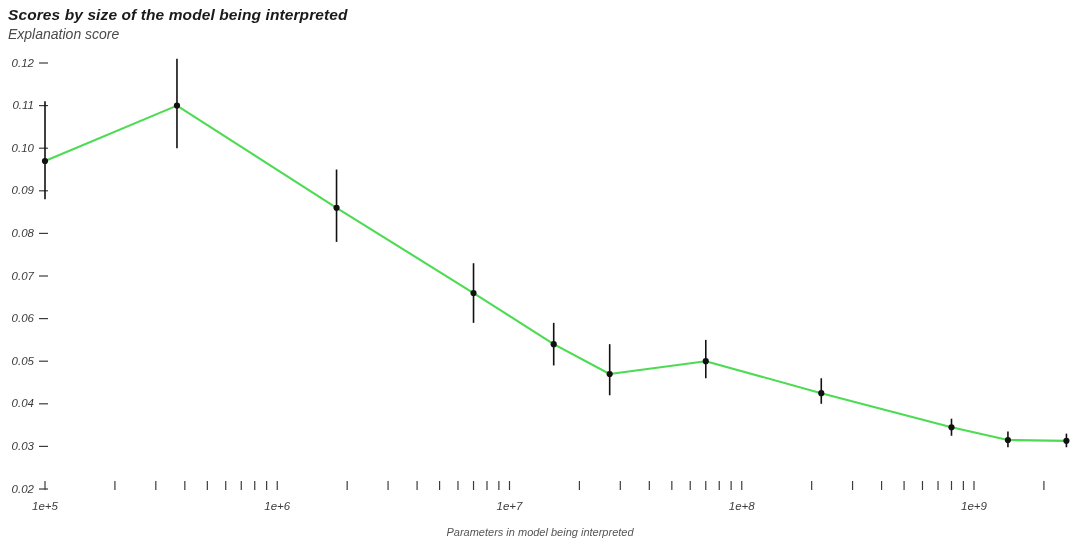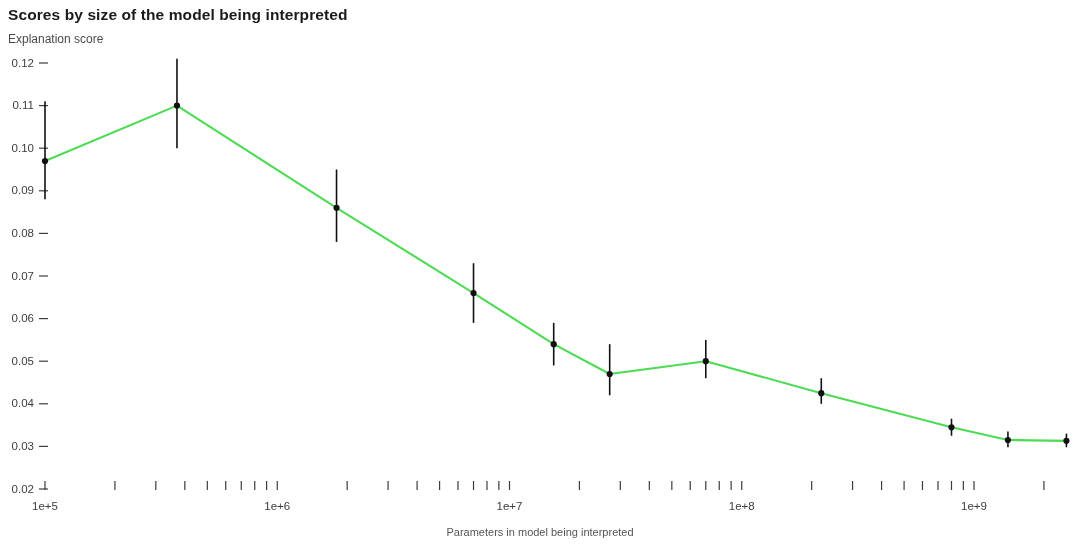--- a/index.html
+++ b/index.html
@@ -11,36 +11,37 @@
     width: 1080px;
     height: 549px;
     overflow: hidden;
     font-family: "Liberation Sans", sans-serif;
     color: #222222;
   }
   #chart-root {
     position: relative;
     width: 912px;
     height: 549px;
+    font-style: italic;
   }
   .chart-title {
     position: absolute;
     left: 8px;
     top: 6px;
     font-size: 15.5px;
     font-weight: bold;
     color: #1a1a1a;
     letter-spacing: 0.1px;
     white-space: nowrap;
   }
   .chart-subtitle {
     position: absolute;
     left: 8px;
-    top: 32px;
-    font-size: 12px;
+    top: 26px;
+    font-size: 14px;
     font-weight: normal;
     color: #4a4a4a;
     white-space: nowrap;
   }
   .x-axis-label {
     position: absolute;
     left: 0;
     top: 526px;
     width: 1080px;
     text-align: center;

